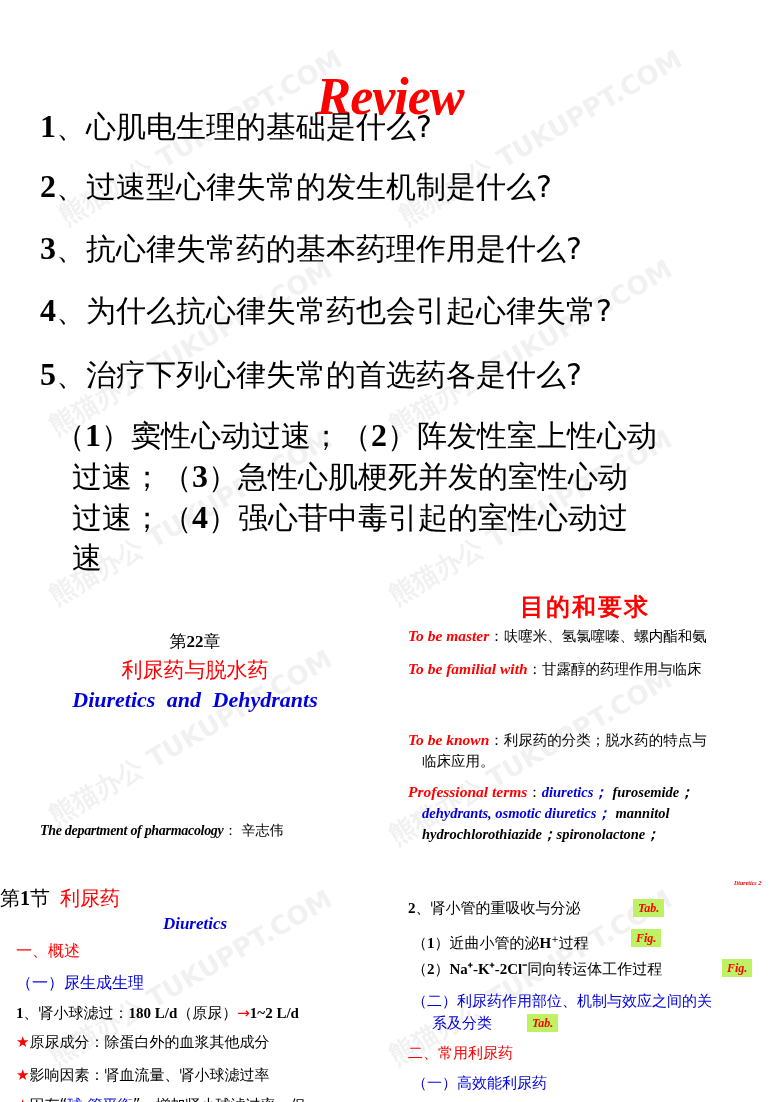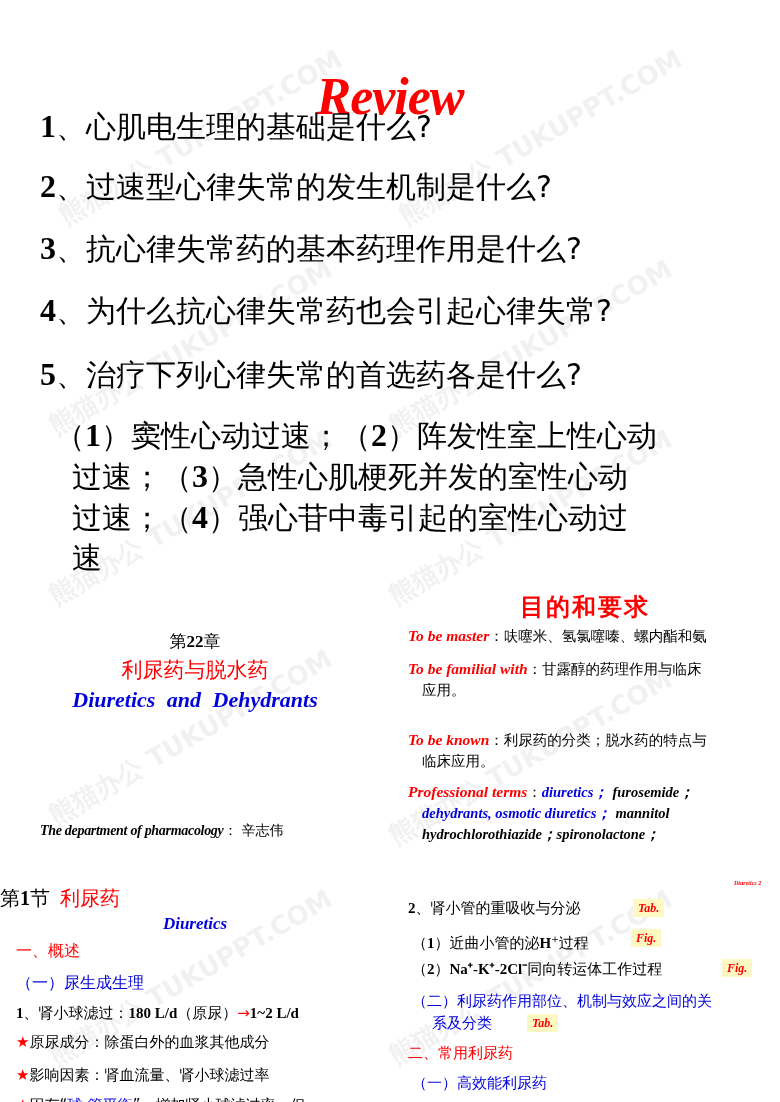--- a/index.html
+++ b/index.html
@@ -45,21 +45,21 @@
   .sec-head b { font-family: "Liberation Serif", serif; }
   .sec-en { left: 0; width: 390px; text-align: center; top: 913px; font-size: 17px; line-height: 22px;
     color: #0000dd; font-family: "Liberation Serif", serif; font-style: italic; font-weight: bold; }
   .ln { left: 16px; font-size: 15px; line-height: 22px; font-family: "DejaVu Sans", sans-serif; }
   .ln b { font-family: "Liberation Serif", serif; }
   .star { color: #ff0000; }
 
   
   .rl { left: 408px; font-size: 15px; line-height: 22px; font-family: "DejaVu Sans", sans-serif; }
   .rl b { font-family: "Liberation Serif", serif; }
-  .badge { position: absolute; background: #fef9c3; color: #ff0000; font-family: "Liberation Serif", serif;
+  .badge { position: absolute; background: #bef264; color: #ff0000; font-family: "Liberation Serif", serif;
     font-style: italic; font-weight: bold; font-size: 12px; line-height: 18px; padding: 0 5px; height: 18px; }
   .slide-tag { left: 734px; top: 880px; font-size: 6px; color: #ff0000; font-style: italic; font-weight: bold;
     font-family: "Liberation Serif", serif; }
 
   
   .wm { position: absolute; color: rgba(150,150,150,0.13); font-family: "DejaVu Sans", sans-serif; font-weight: bold;
     font-size: 26px; transform: rotate(-30deg); white-space: nowrap; pointer-events: none; }
 </style>
 </head>
 <body>
@@ -98,21 +98,20 @@
 </section>
 
 <section>
   <div class="abs obj-title">目的和要求</div>
 
   <div class="abs obj" style="top:625px;">
     <span class="lbl">To be master</span><span>：</span><span>呋噻米、氢氯噻嗪、螺内酯和氨</span>
   </div>
   <div class="abs obj" style="top:638px;margin-top:20px;">
     <span class="lbl">To be familial with</span><span>：</span><span>甘露醇的药理作用与临床</span>
-    <span class="cont">应用。</span>
   </div>
   <div class="abs obj" style="top:729px;">
     <span class="lbl">To be known</span><span>：</span><span>利尿药的分类；脱水药的特点与</span>
     <span class="cont">临床应用。</span>
   </div>
   <div class="abs obj" style="top:781px;">
     <span class="lbl">Professional terms</span><span>：</span><span class="term blue">diuretics；</span> <span class="term">furosemide；</span>
     <span class="cont"><span class="term blue">dehydrants, osmotic diuretics；</span> <span class="term">mannitol</span></span>
     <span class="cont term">hydrochlorothiazide；spironolactone；</span>
   </div>

